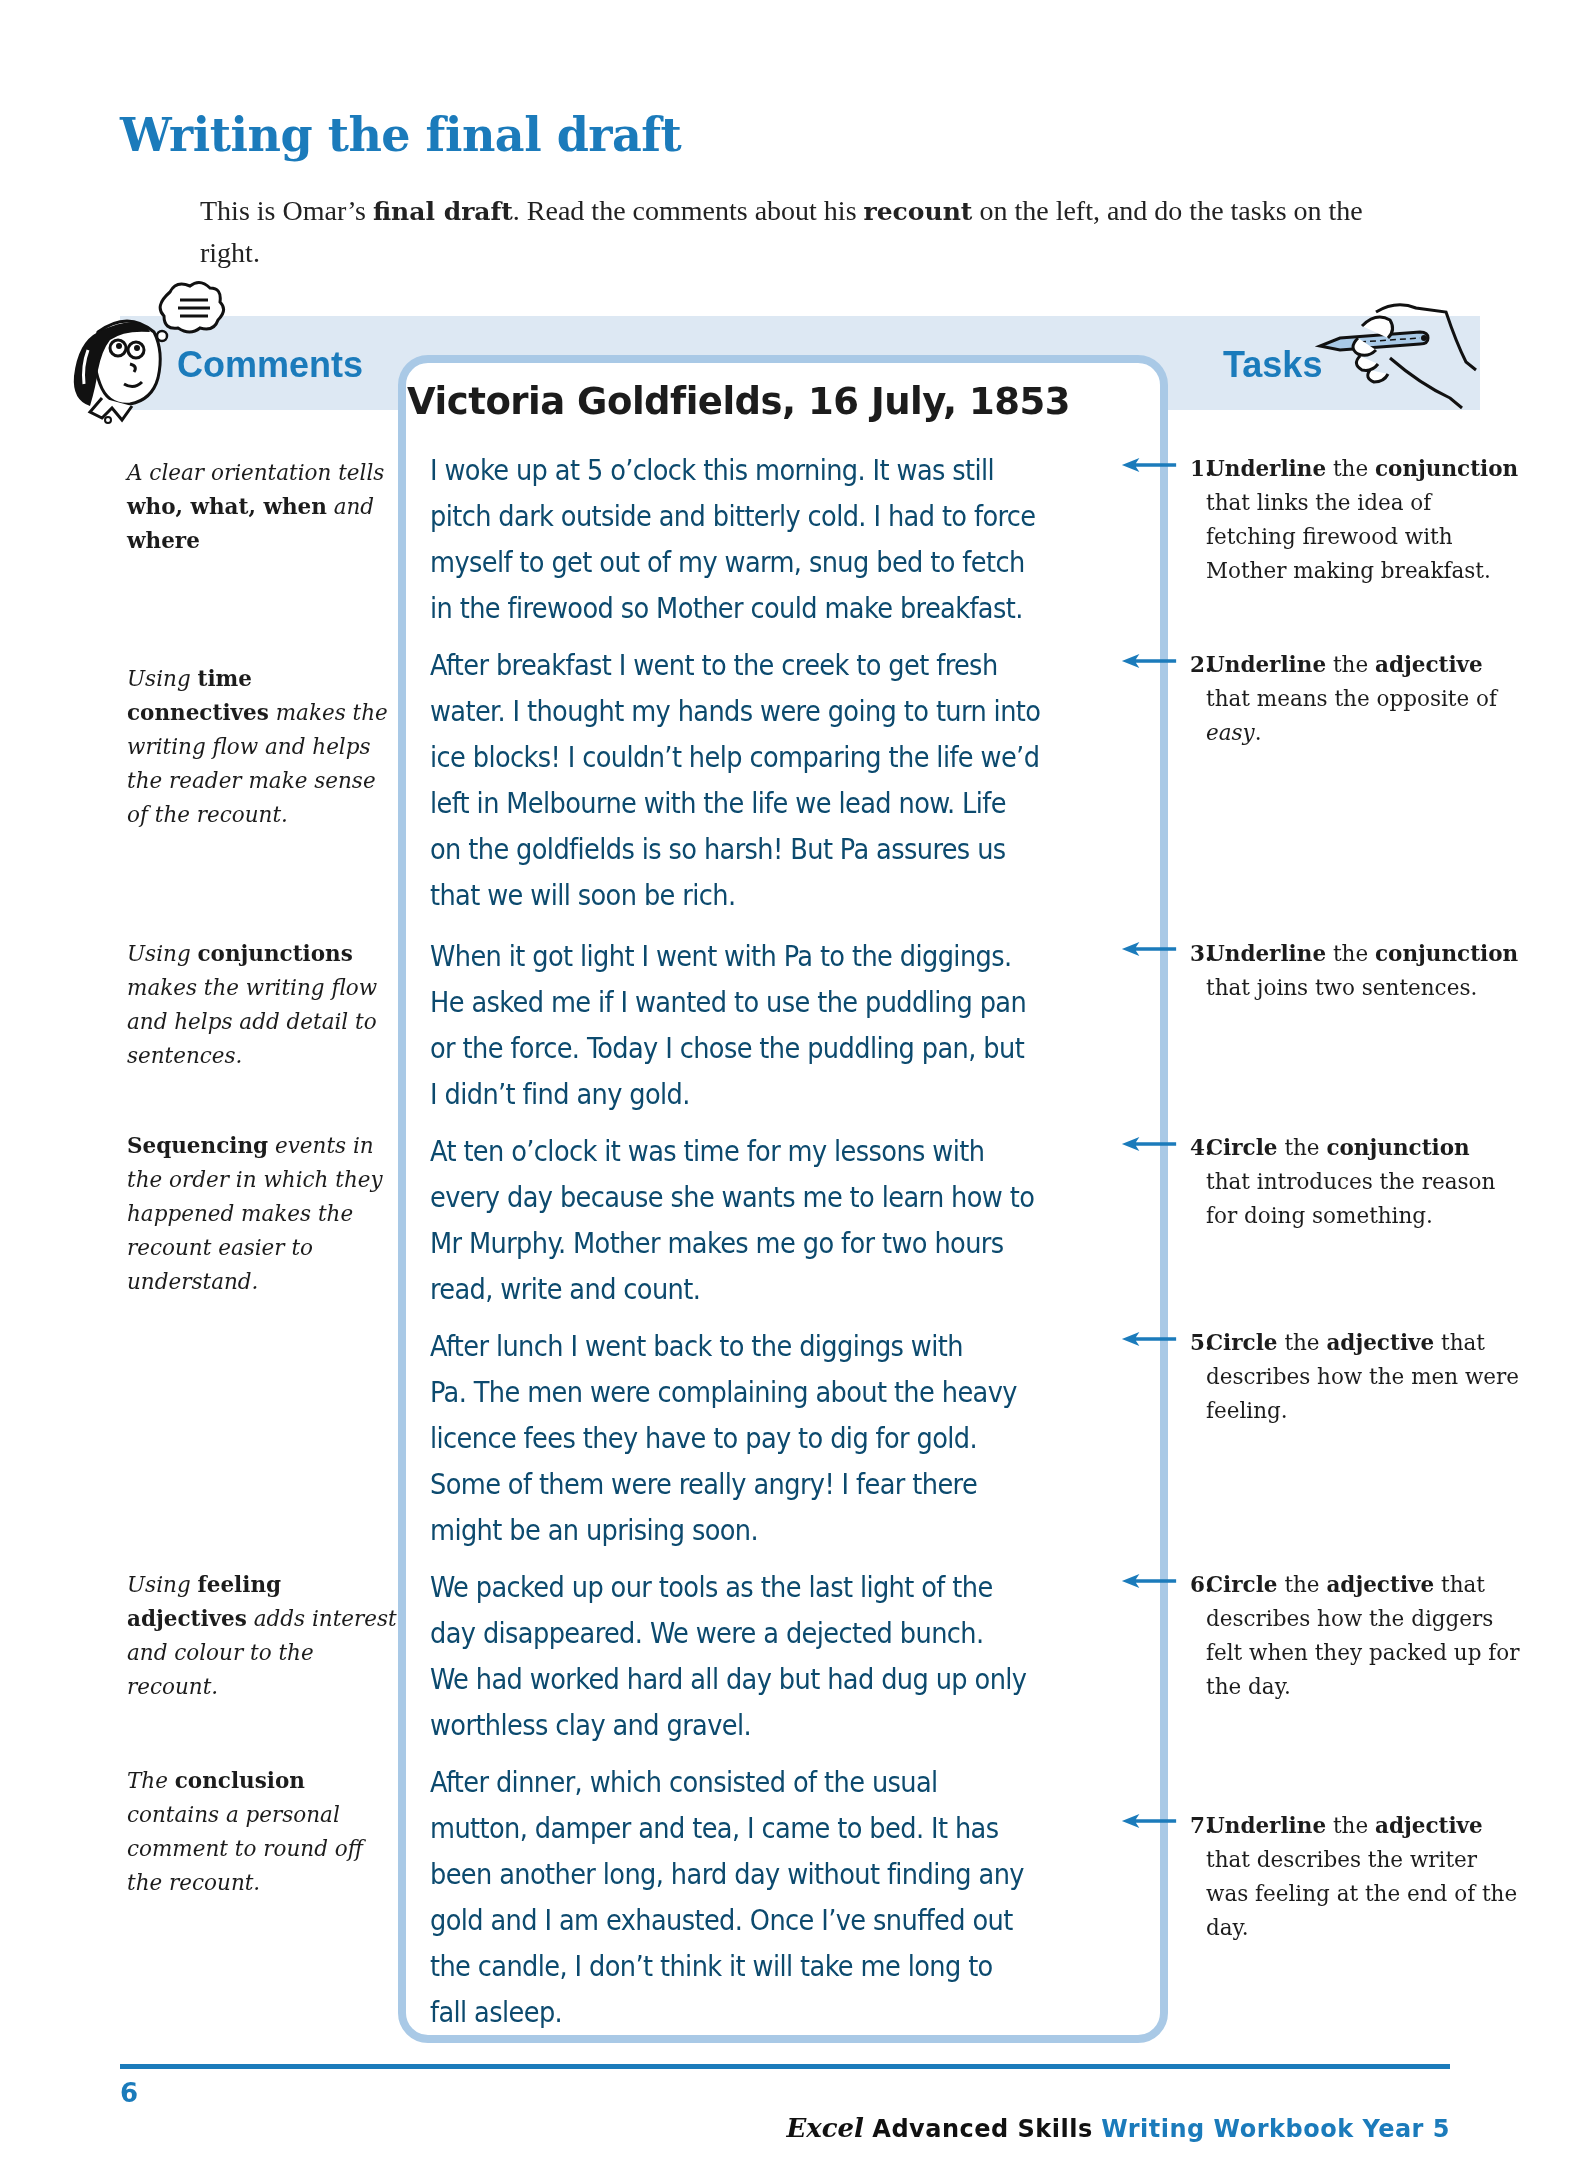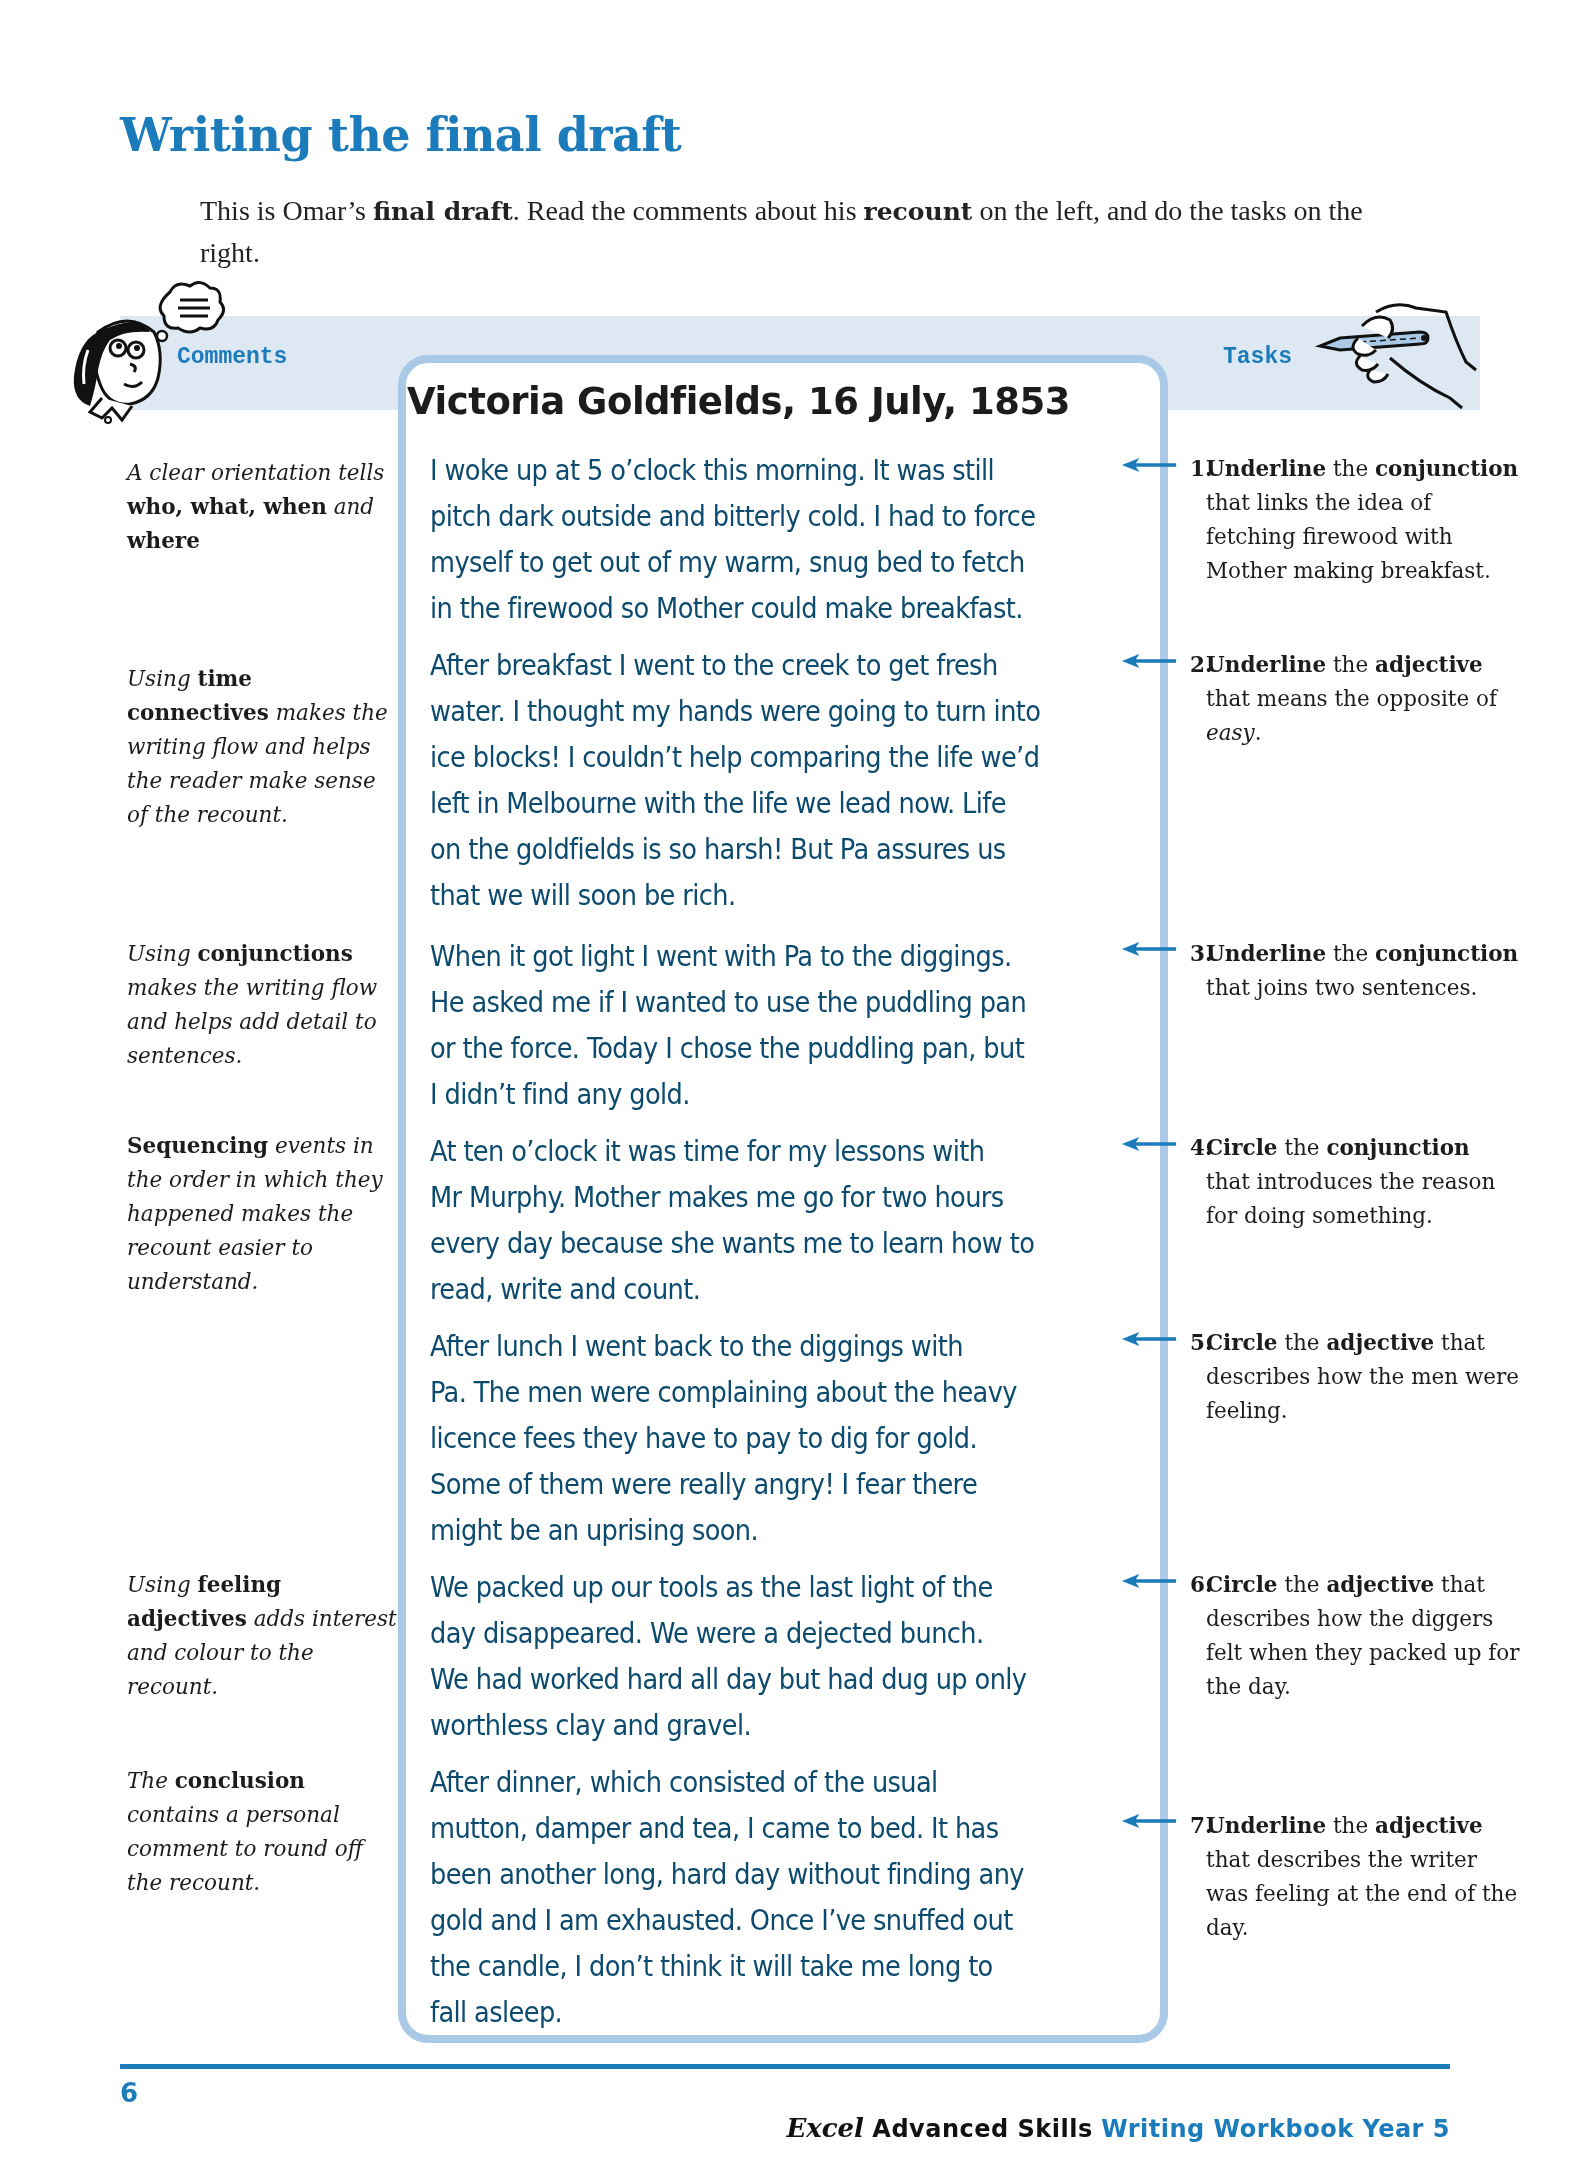--- a/index.html
+++ b/index.html
@@ -2,21 +2,21 @@
 <html><head>
 <meta charset="utf-8">
 <style>
   html, body { margin:0; padding:0; background:#ffffff; }
   body { width:1584px; height:2172px; position:relative; overflow:hidden; color:#1c1c1c; }
   .abs { position:absolute; }
   .page-title { left:120px; top:108px; font-family:"DejaVu Serif", serif; font-weight:bold; font-size:46px; color:#1b7bbb; letter-spacing:-0.5px; }
   .intro { left:200px; top:190px; width:1220px; font-family:"Liberation Serif", serif; font-size:28px; line-height:41px; color:#222; }
   .intro b { font-family:"DejaVu Serif", serif; font-size:25px; }
   .band { left:120px; top:316px; width:1360px; height:94px; background:#dde8f3; }
-  .band-label { font-family:Liberation Mono, monospace; font-weight:bold; font-size:23px; color:#1b7bbb; top:344px; }
+  .band-label { font-family:Liberation Sans, sans-serif; font-weight:bold; font-size:36px; color:#1b7bbb; top:344px; }
   .box { left:398px; top:355px; width:754px; height:1672px; border:8px solid #a9c9e6; border-radius:30px; background:#fff; box-sizing:content-box; }
   .box-title { left:398px; width:681px; top:380px; text-align:center; font-family:"DejaVu Sans", sans-serif; font-size:37px; color:#1c1c1c; font-weight:bold; letter-spacing:-0.5px;}
   .para { left:430px; width:710px; font-family:"DejaVu Sans", sans-serif; font-size:28.5px; line-height:46px; color:#0c4a6e; letter-spacing:-0.6px; font-stretch:condensed; }
   .para .ln { display:block; white-space:nowrap; }
   .comment { left:120px; width:270px; font-family:"DejaVu Serif", serif; font-size:21.5px; line-height:34px; color:#1c1c1c;margin-left:7px; }
   .comment i { font-style:italic; }
   .comment b { font-weight:bold; font-style:normal; }
   .task { left:1190px; width:330px; font-family:"DejaVu Serif", serif; font-size:21.5px; line-height:34px; color:#1c1c1c; }
   .task .num { position:absolute; left:0; top:0; font-weight:bold; }
   .task .txt { margin-left:16px; display:block; }
@@ -94,22 +94,22 @@
       <span class="ln">that we will soon be rich.</span>
     </div>
     <div class="abs para" style="top: 934px;">
       <span class="ln">When it got light I went with Pa to the diggings.</span>
       <span class="ln">He asked me if I wanted to use the puddling pan</span>
       <span class="ln">or the force. Today I chose the puddling pan, but</span>
       <span class="ln">I didn’t find any gold.</span>
     </div>
     <div class="abs para" style="top: 1129px;">
       <span class="ln">At ten o’clock it was time for my lessons with</span>
+      <span class="ln">every day because she wants me to learn how to</span>
       <span class="ln">Mr Murphy. Mother makes me go for two hours</span>
-      <span class="ln">every day because she wants me to learn how to</span>
       <span class="ln">read, write and count.</span>
     </div>
     <div class="abs para" style="top: 1324px;">
       <span class="ln">After lunch I went back to the diggings with</span>
       <span class="ln">Pa. The men were complaining about the heavy</span>
       <span class="ln">licence fees they have to pay to dig for gold.</span>
       <span class="ln">Some of them were really angry! I fear there</span>
       <span class="ln">might be an uprising soon.</span>
     </div>
     <div class="abs para" style="top: 1565px;">

